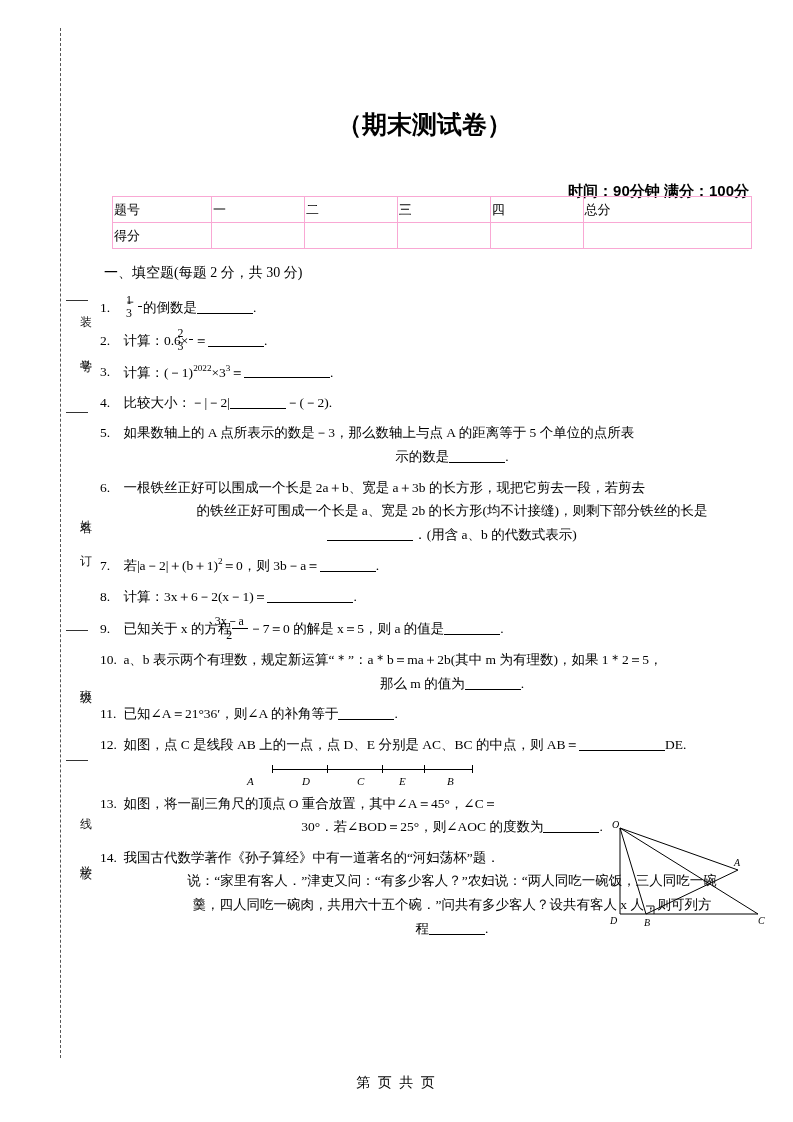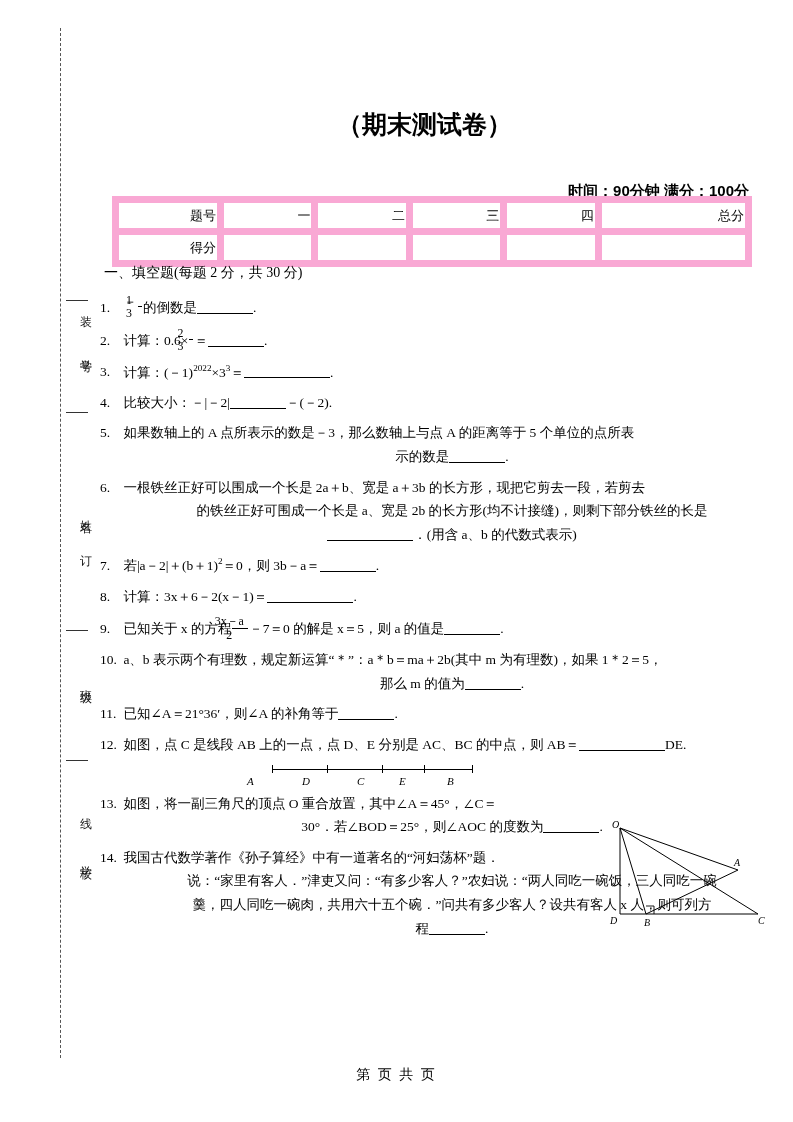--- a/index.html
+++ b/index.html
@@ -70,23 +70,23 @@
   
   .score-table{
     position:absolute;
     left:112px;top:196px;
     width:640px;
     border-collapse:collapse;
     font-size:13px;
     font-family:"Liberation Serif",serif;
   }
   .score-table td{
-    border:7px solid #f9a8d4;
+    border:1px solid #f9a8d4;
     height:23px;
-    text-align:right;
+    text-align:left;
     vertical-align:middle;
   }
   .score-table td.lbl{width:96px;}
   
   .content{
     position:absolute;
     left:100px;
     top:262px;
     width:660px;
     font-size:13.5px;
@@ -139,21 +139,21 @@
   .fig12 .lab{position:absolute;top:13px;font-size:11px;font-style:italic;}
   
   .fig13{
     position:absolute;
     right:20px;
     top:818px;
     width:175px;height:110px;
   }
   .footer{
     position:absolute;
-    left:0;right:0;bottom:38px;
+    left:0;right:0;bottom:30px;
     text-align:center;
     font-size:14px;
     letter-spacing:2px;
   }
 </style>
 </head>
 <body>
 
 <div class="page">
 
@@ -268,21 +268,21 @@
         <div class="tick" style="left:152px;"></div>
         <div class="tick" style="left:200px;"></div>
         <div class="lab" style="left:-3px;">A</div>
         <div class="lab" style="left:52px;">D</div>
         <div class="lab" style="left:107px;">C</div>
         <div class="lab" style="left:149px;">E</div>
         <div class="lab" style="left:197px;">B</div>
       </div>
     </div>
 
-    <div class="q" style="margin-top:0;font-family:Liberation Serif, serif;">
+    <div class="q" style="margin-top:0;">
       <span class="num">13.</span>
       <span>如图，将一副三角尺的顶点 O 重合放置，其中∠A＝45°，∠C＝</span>
       <div class="ind"><span>30°．若∠BOD＝25°，则∠AOC 的度数为</span><span class="blank"></span><span>.</span></div>
     </div>
 
     <div class="q">
       <span class="num">14.</span>
       <span>我国古代数学著作《孙子算经》中有一道著名的“河妇荡杯”题．</span>
       <div class="ind"><span>说：“家里有客人．”津吏又问：“有多少客人？”农妇说：“两人同吃一碗饭，三人同吃一碗</span></div>
       <div class="ind"><span>羹，四人同吃一碗肉，共用六十五个碗．”问共有多少客人？设共有客人 x 人，则可列方</span></div>

